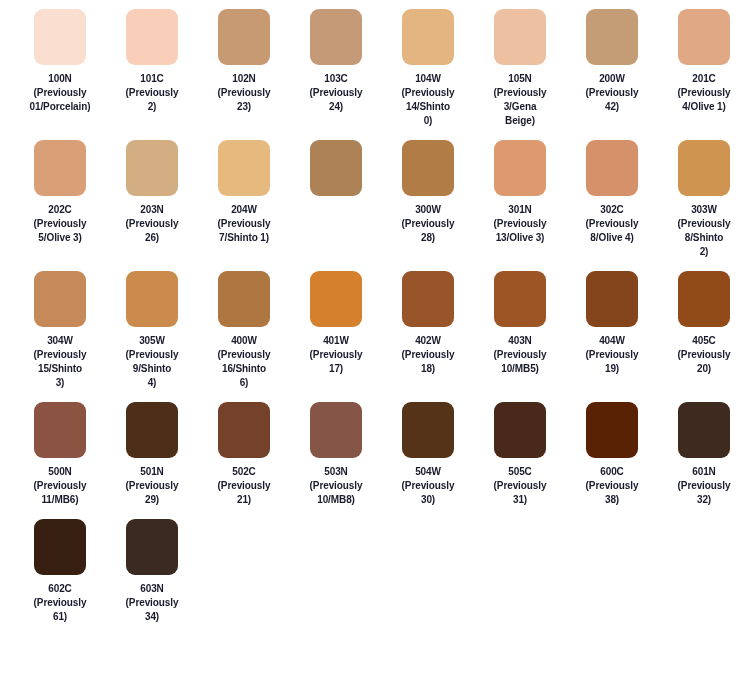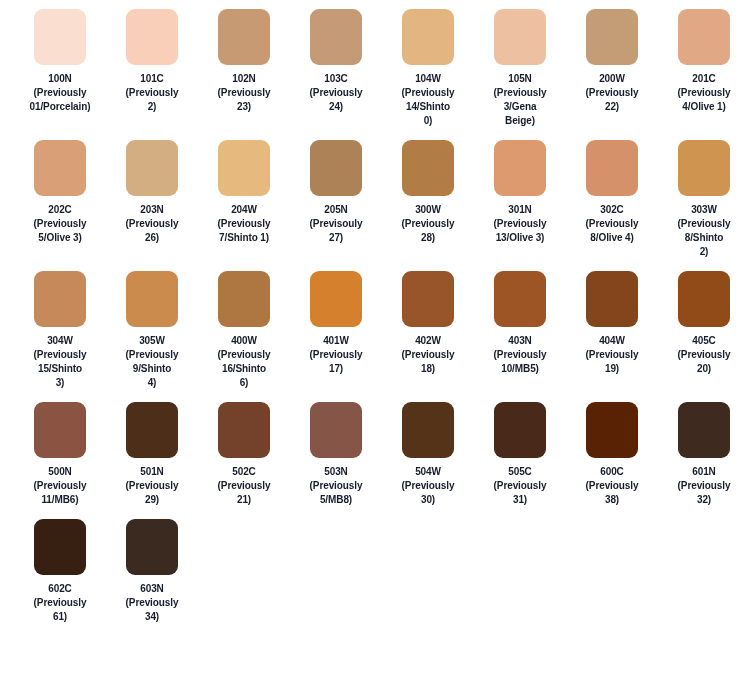--- a/index.html
+++ b/index.html
@@ -87,21 +87,21 @@
       <div class="swatch-chip" title="105N" style="background-color: rgb(238, 192, 162);"></div>
       <div class="swatch-caption">105N
 (Previously
 3/Gena
 Beige)</div>
     </div>
     <div class="swatch-cell">
       <div class="swatch-chip" title="200W" style="background-color: rgb(196, 157, 118);"></div>
       <div class="swatch-caption">200W
 (Previously
-22)</div>
+42)</div>
     </div>
     <div class="swatch-cell">
       <div class="swatch-chip" title="201C" style="background-color: rgb(224, 168, 132);"></div>
       <div class="swatch-caption">201C
 (Previously
 4/Olive 1)</div>
     </div>
     <div class="swatch-cell">
       <div class="swatch-chip" title="202C" style="background-color: rgb(217, 160, 119);"></div>
       <div class="swatch-caption">202C
@@ -115,23 +115,20 @@
 26)</div>
     </div>
     <div class="swatch-cell">
       <div class="swatch-chip" title="204W" style="background-color: rgb(230, 185, 127);"></div>
       <div class="swatch-caption">204W
 (Previously
 7/Shinto 1)</div>
     </div>
     <div class="swatch-cell">
       <div class="swatch-chip" title="205N" style="background-color: rgb(173, 130, 87);"></div>
-      <div class="swatch-caption">205N
-(Previsouly
-27)</div>
     </div>
     <div class="swatch-cell">
       <div class="swatch-chip" title="300W" style="background-color: rgb(178, 124, 70);"></div>
       <div class="swatch-caption">300W
 (Previously
 28)</div>
     </div>
     <div class="swatch-cell">
       <div class="swatch-chip" title="301N" style="background-color: rgb(221, 154, 111);"></div>
       <div class="swatch-caption">301N
@@ -217,21 +214,21 @@
     <div class="swatch-cell">
       <div class="swatch-chip" title="502C" style="background-color: rgb(116, 65, 42);"></div>
       <div class="swatch-caption">502C
 (Previously
 21)</div>
     </div>
     <div class="swatch-cell">
       <div class="swatch-chip" title="503N" style="background-color: rgb(133, 86, 71);"></div>
       <div class="swatch-caption">503N
 (Previously
-5/MB8)</div>
+10/MB8)</div>
     </div>
     <div class="swatch-cell">
       <div class="swatch-chip" title="504W" style="background-color: rgb(84, 51, 24);"></div>
       <div class="swatch-caption">504W
 (Previously
 30)</div>
     </div>
     <div class="swatch-cell">
       <div class="swatch-chip" title="505C" style="background-color: rgb(73, 41, 26);"></div>
       <div class="swatch-caption">505C

